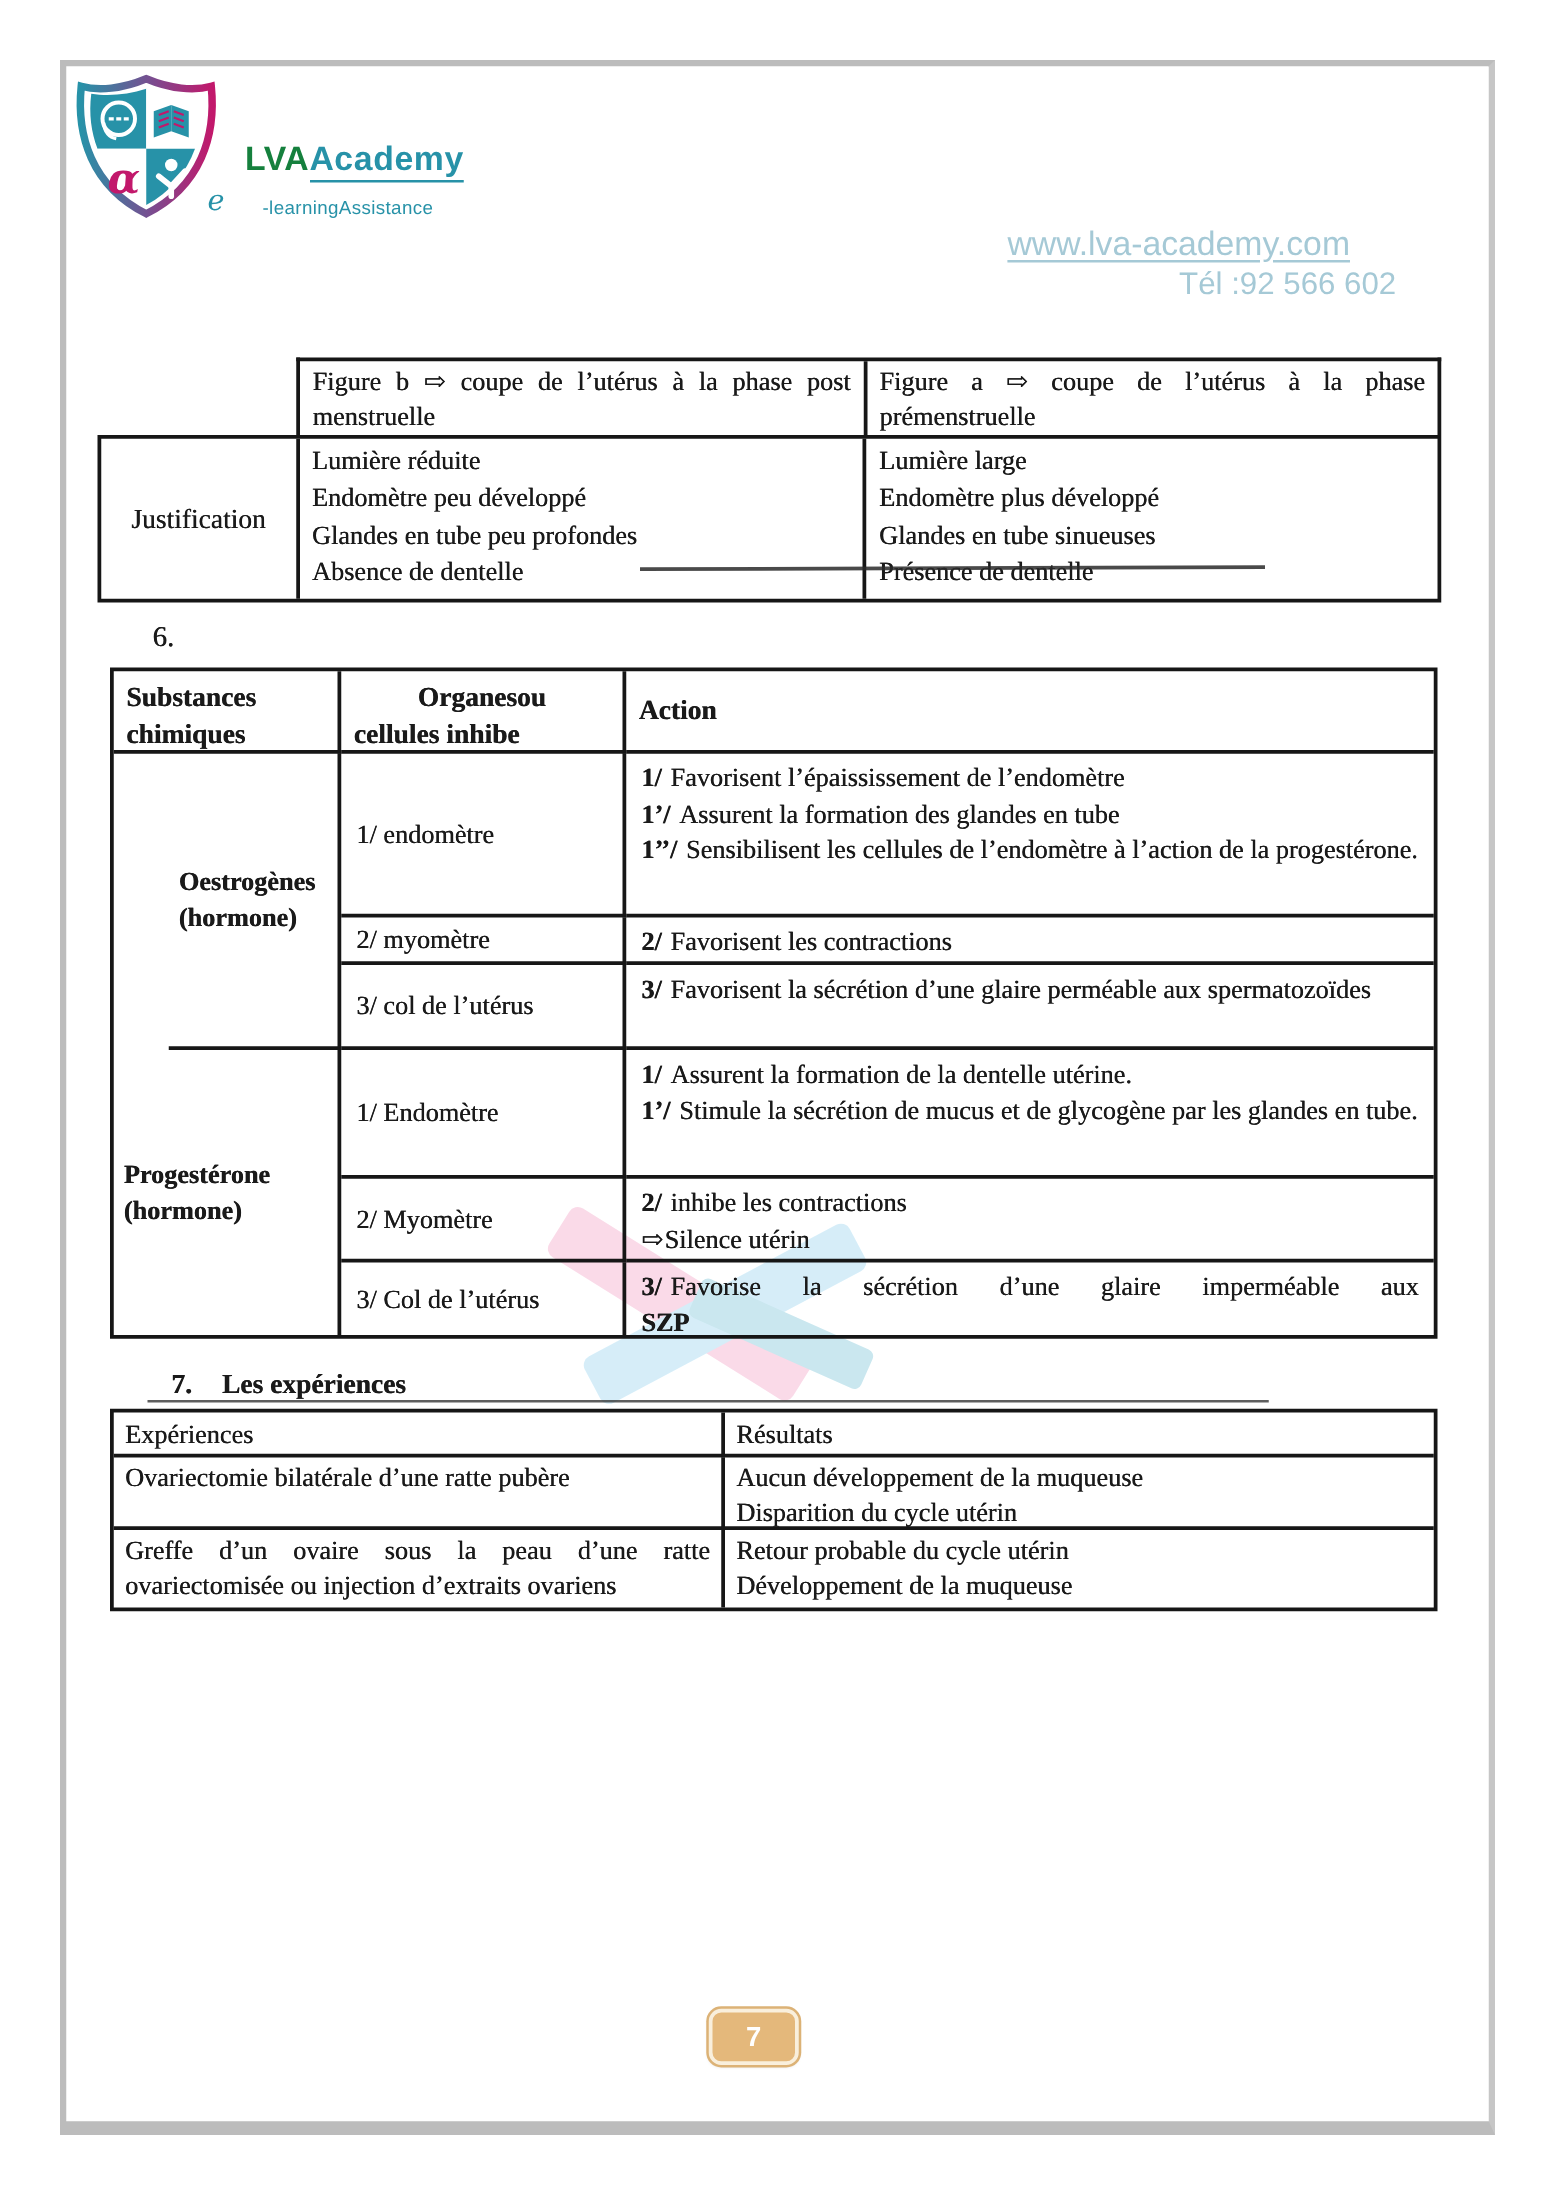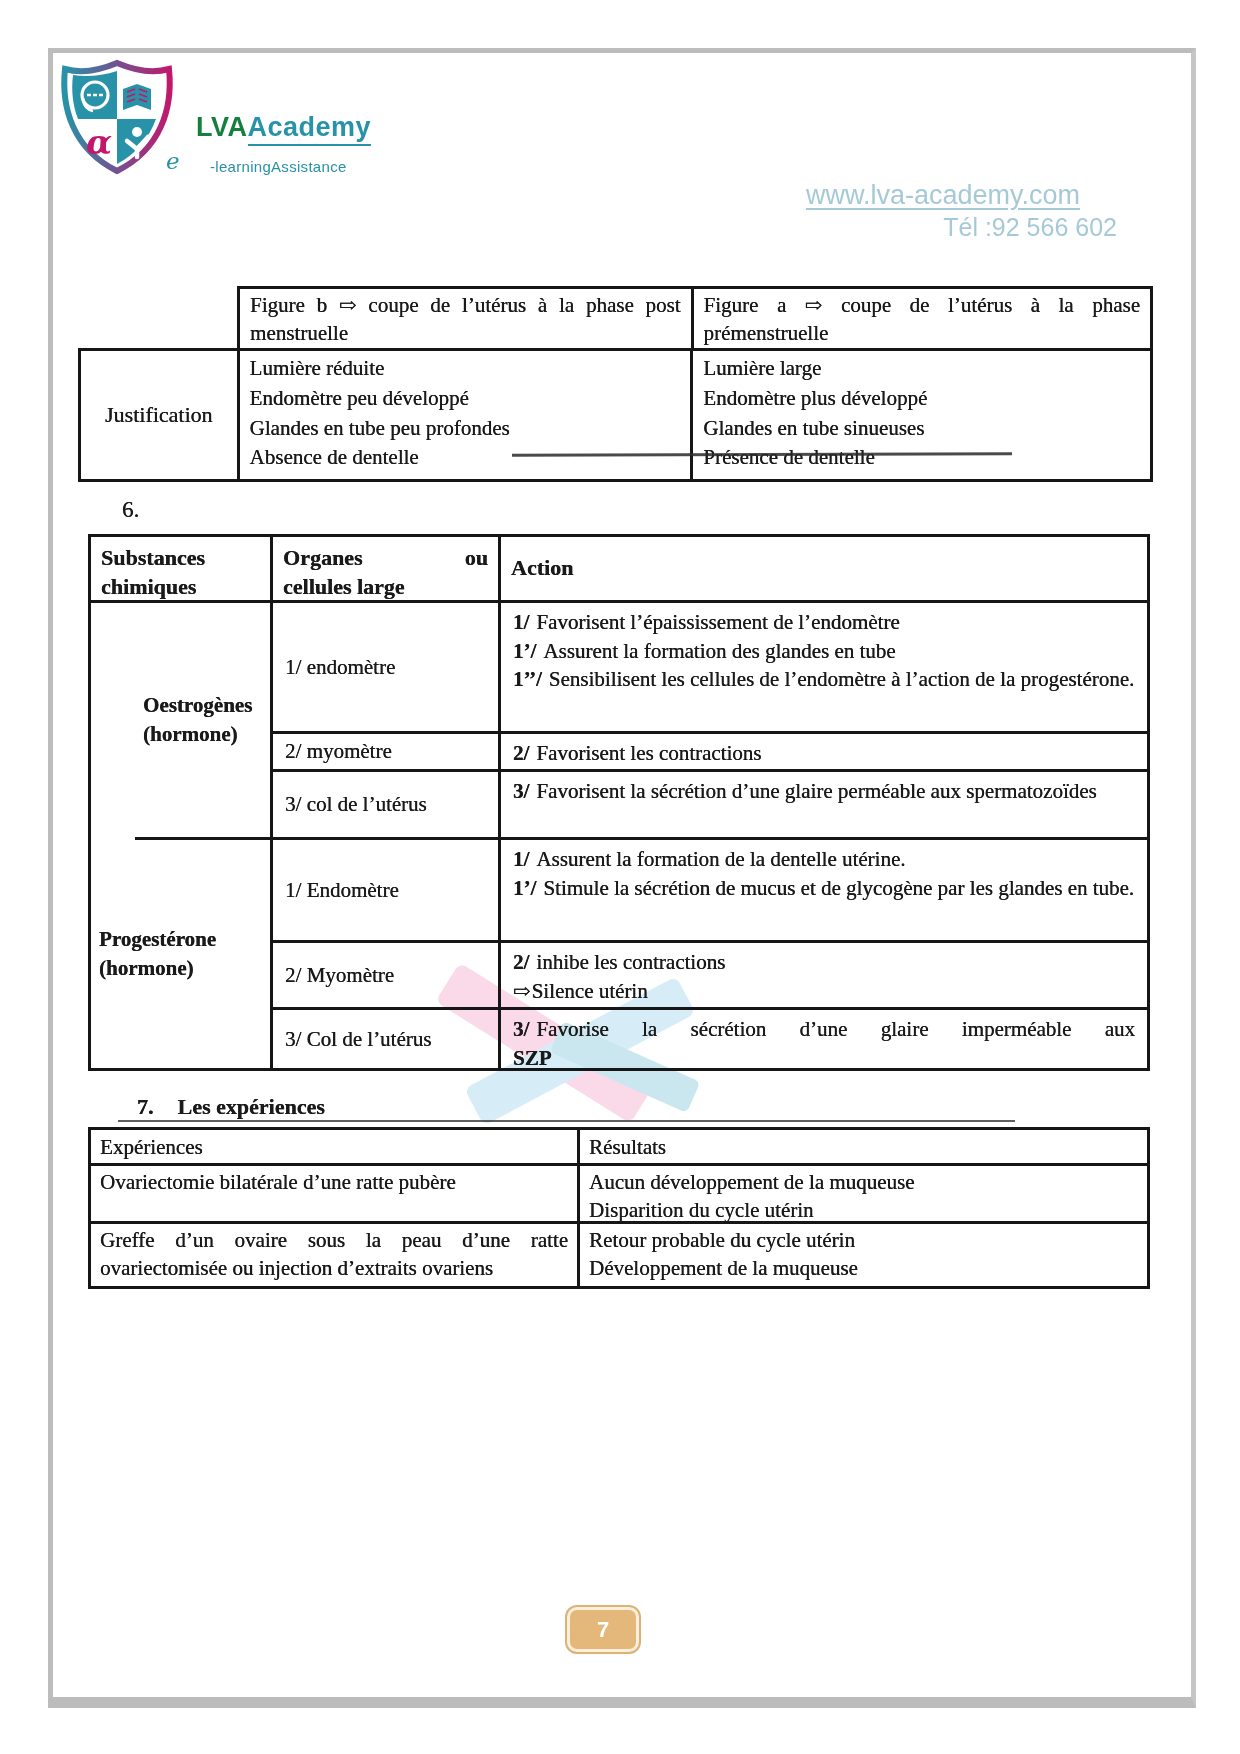--- a/index.html
+++ b/index.html
@@ -52,21 +52,21 @@
     border:3px solid #161616; background:transparent; z-index:2; }
   .t2 > div { border-right:3px solid #161616; border-bottom:3px solid #161616; font-size:21px; line-height:1.36; }
   .t2 .c1 { grid-column:1; } .t2 .c2 { grid-column:2; } .t2 .c3 { grid-column:3; border-right:none; }
   .t2 .r1 { grid-row:1; } .t2 .r2 { grid-row:2; } .t2 .r3 { grid-row:3; } .t2 .r4 { grid-row:4; }
   .t2 .r5 { grid-row:5; } .t2 .r6 { grid-row:6; } .t2 .r7 { grid-row:7; }
   .t2 .span-oes { grid-row:2/5;margin-left:44px; }
   .t2 .span-prog { grid-row:5/8; border-bottom:none; }
   .t2 .r7 { border-bottom:none; }
   .t2 .hd { font-weight:bold; font-size:22px; padding:7px 10px; line-height:1.3; }
   .t2 .hd-action { display:flex; align-items:center; padding:0 0 0 10px; }
-  .split { display:flex; justify-content:space-between; }
+  .split { display:flex; justify-content:center; }
   .subst { display:flex; flex-direction:column; justify-content:center; padding-left:8px; font-weight:bold; font-size:22px; line-height:1.3; }
   .organ { display:flex; align-items:center; padding:0 6px 0 12px; }
   .action { padding:5px 12px 4px 12px; }
   .aline { text-align:justify; }
   .aline b { margin-right:7px; }
   .aline.nogap b { margin-right:1px; }
   .aline.force-j { text-align:justify; text-align-last:justify; }
 
   
   .t3 { left:88px; top:1127px; display:grid;
@@ -171,21 +171,21 @@
 <div class="abs t2 doc-text">
   <div class="c1 r1 hd">
     <div>Substances</div>
     <div>chimiques</div>
   </div>
   <div class="c2 r1 hd">
     <div class="split">
       <span>Organes</span>
       <span>ou</span>
     </div>
-    <div>cellules large</div>
+    <div>cellules inhibe</div>
   </div>
   <div class="c3 r1 hd hd-action">Action</div>
 
   <div class="c1 span-oes subst">
     <div>Oestrogènes</div>
     <div>(hormone)</div>
   </div>
   <div class="c2 r2 organ">1/ endomètre</div>
   <div class="c3 r2 action">
     <div class="aline"><b>1/</b><span>Favorisent l’épaississement de l’endomètre</span></div>

